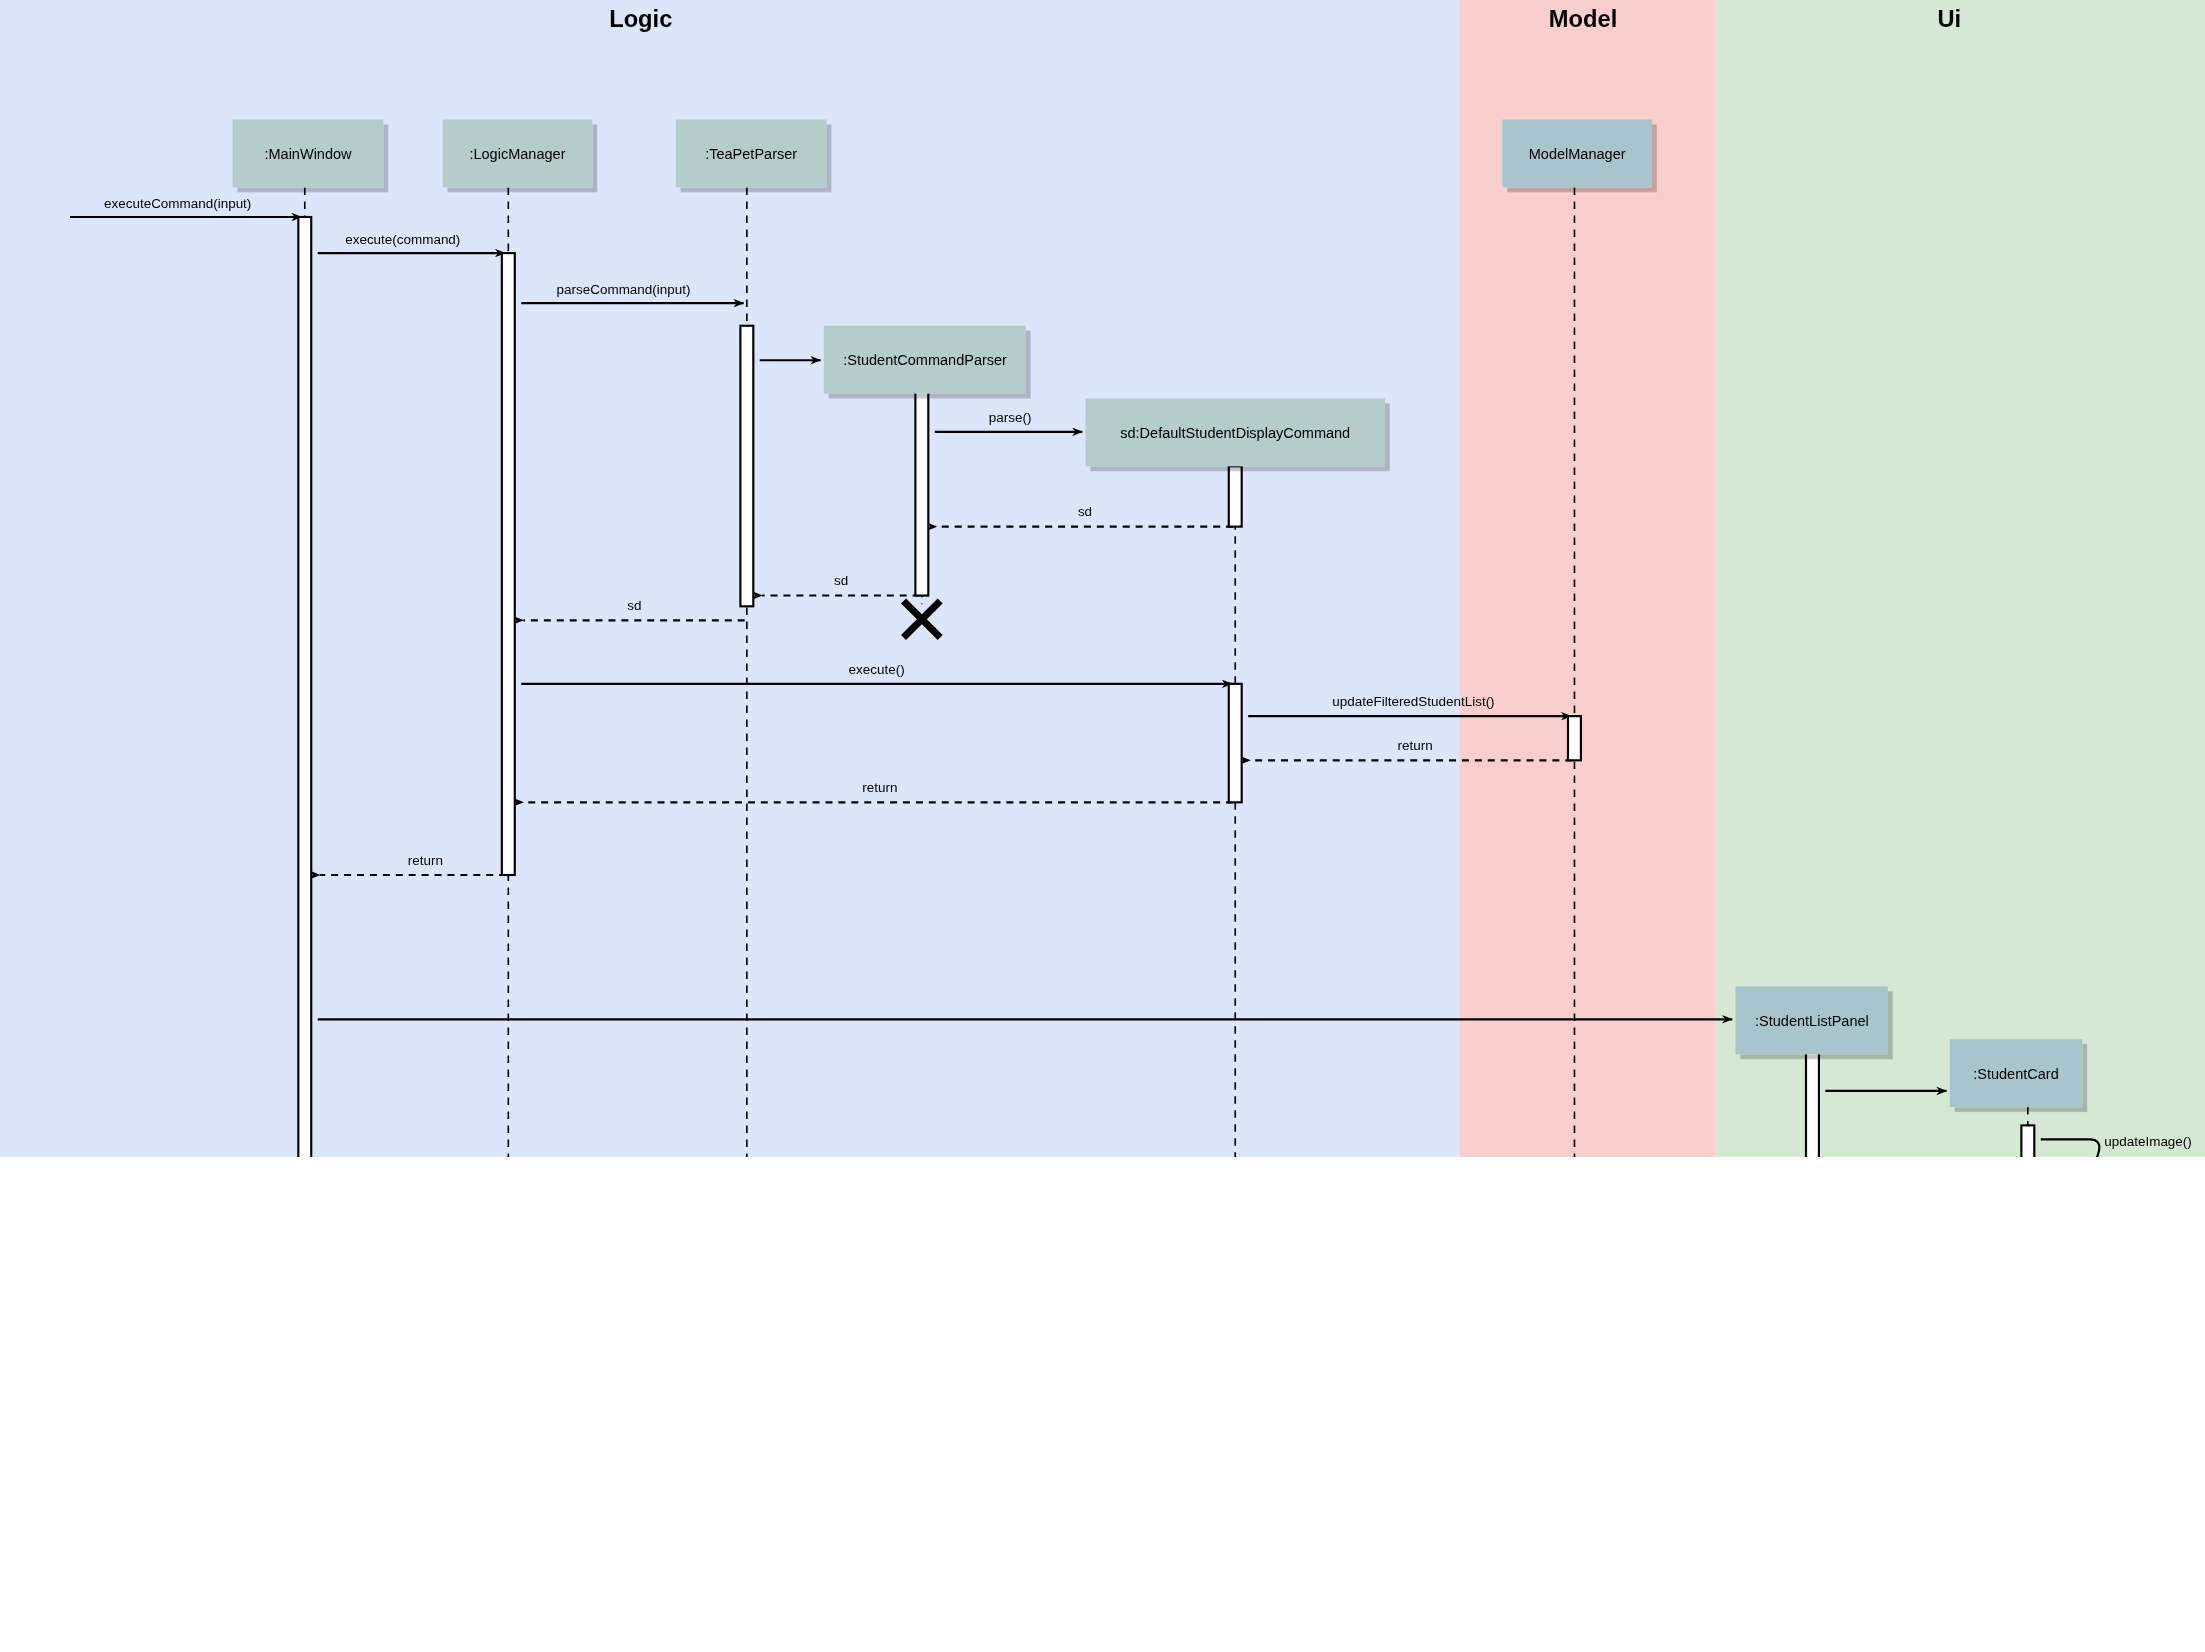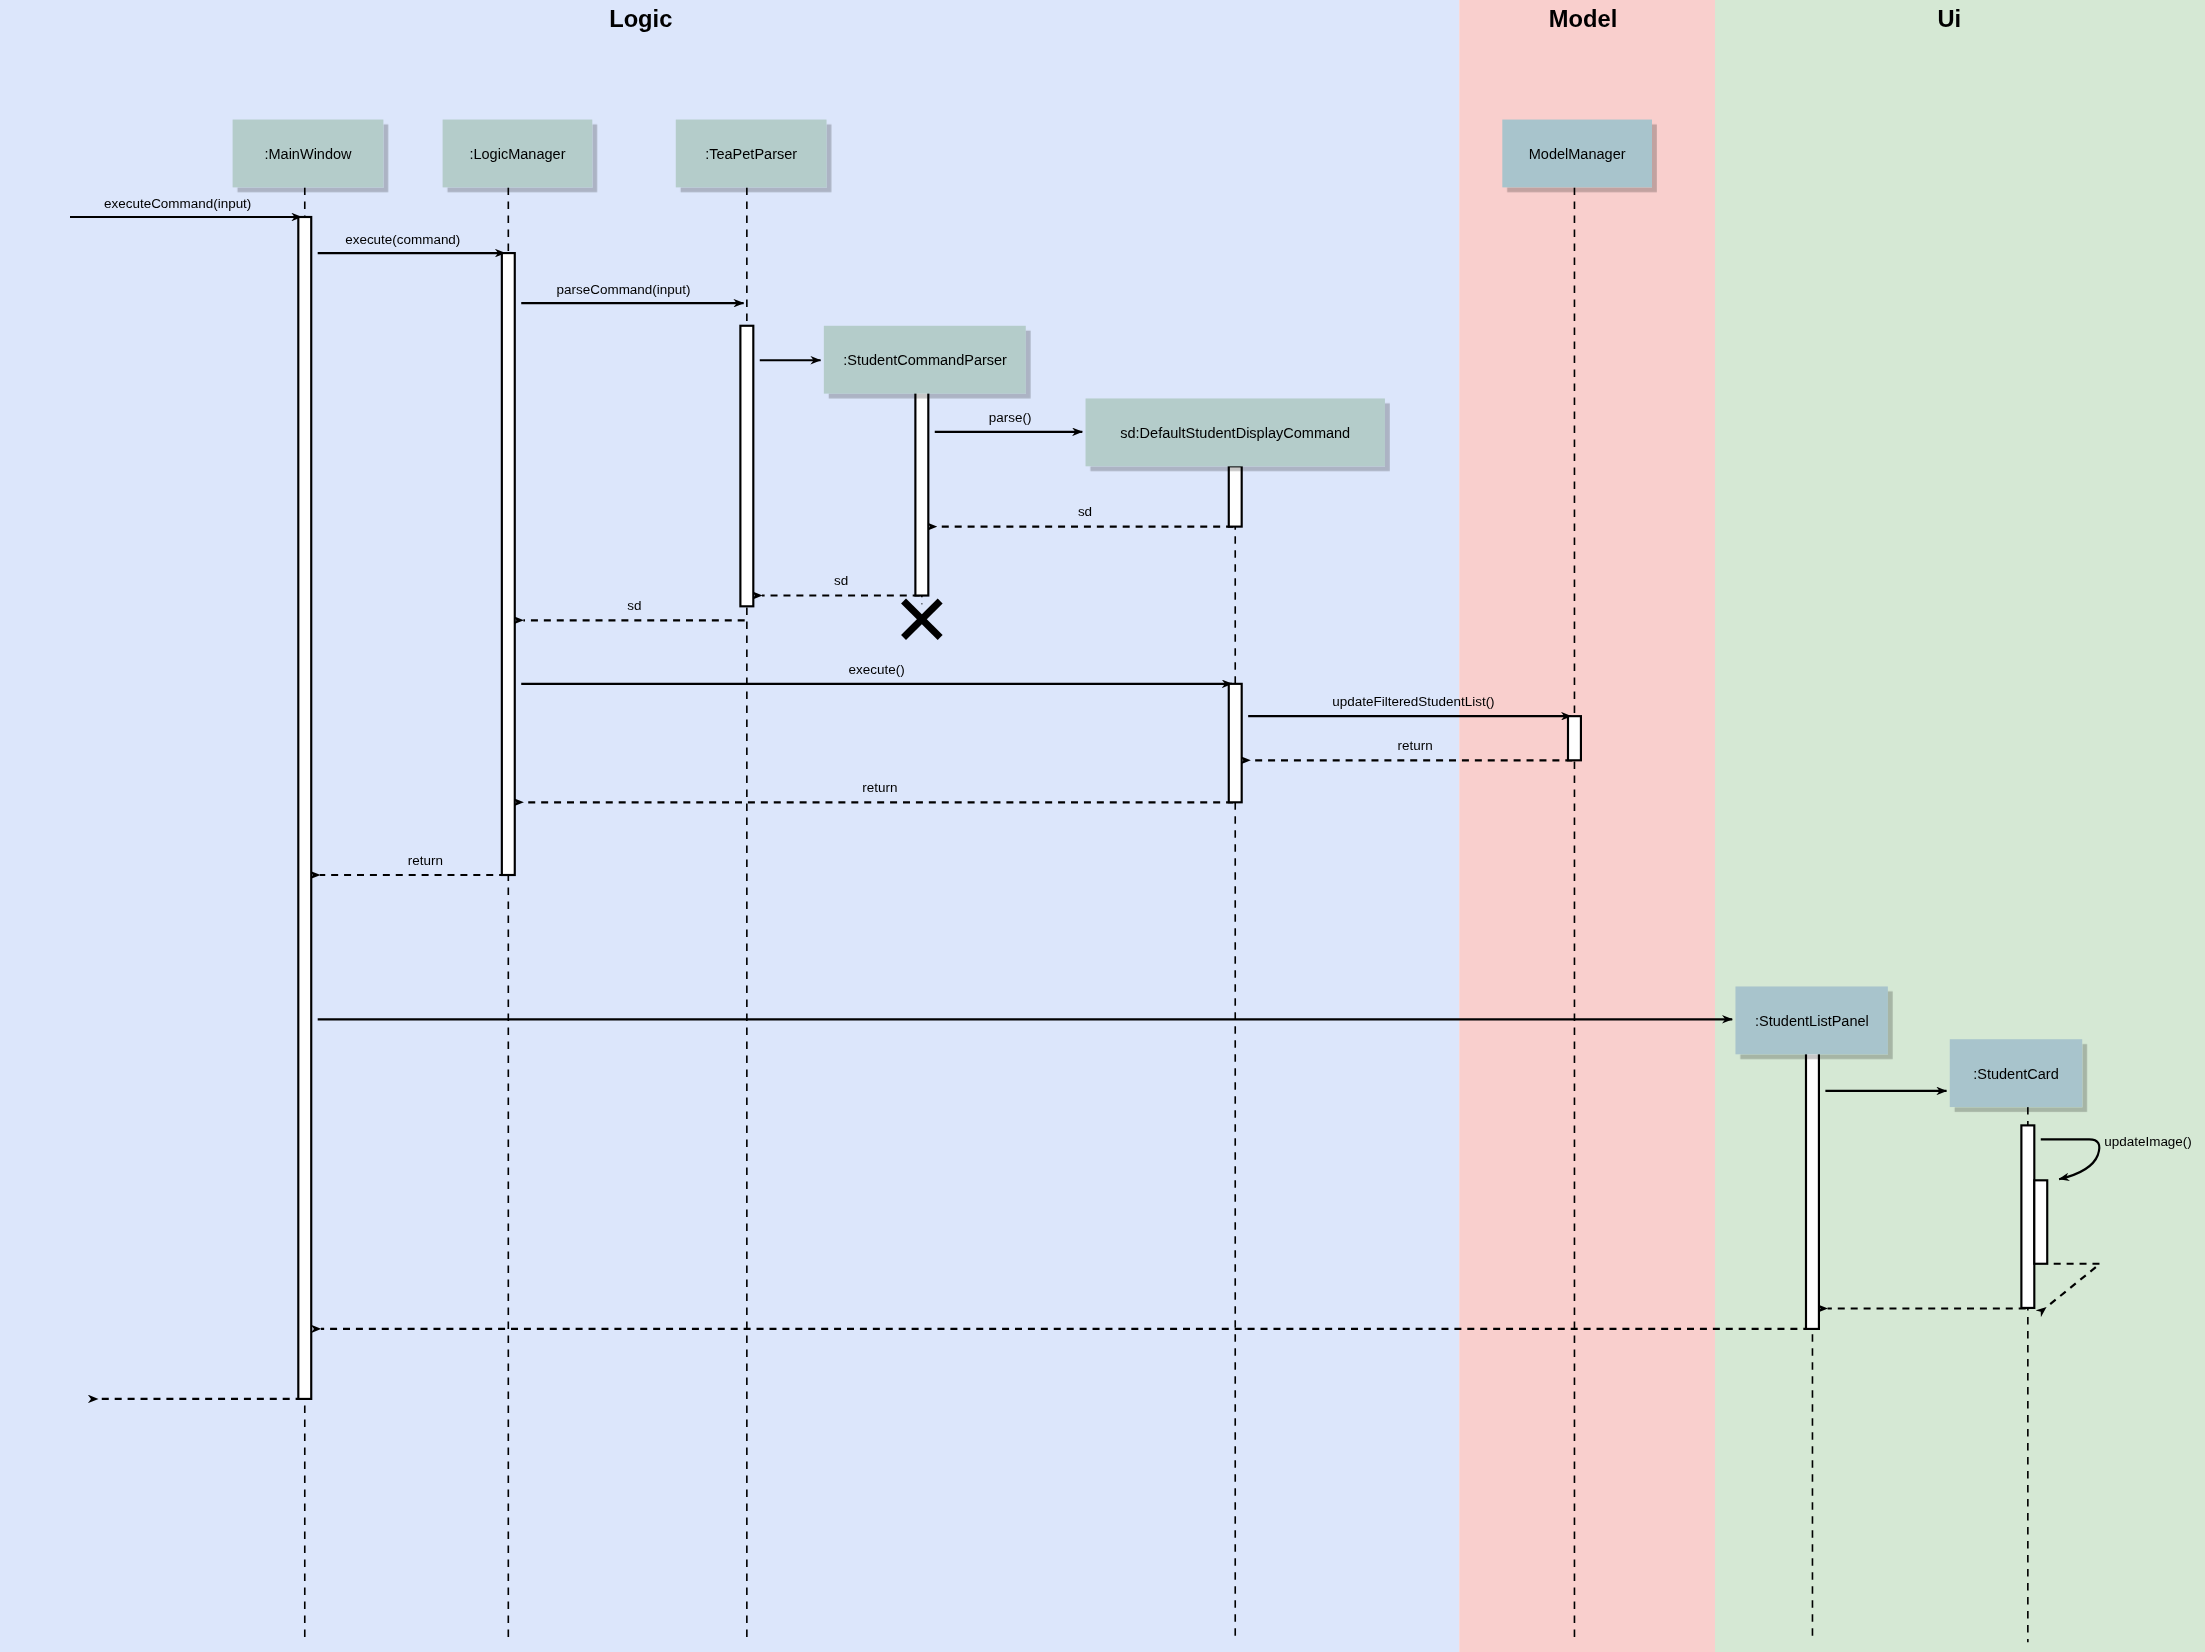--- a/index.html
+++ b/index.html
@@ -1,16 +1,16 @@
 <!DOCTYPE html>
 <html style="font-size:8.6px"><head>
 <meta charset="utf-8">
 <style>
   html,body{margin:0;padding:0;background:#ffffff;}
-  #stage{position:relative;width:2205px;height:1652px;overflow:hidden;
+  #stage{position:relative;width:2205px;height:1157px;overflow:hidden;
          font-family:"Liberation Sans", sans-serif;}
   svg{position:absolute;top:0;left:0;width:2205px;height:1652px;}
   .pkg-label{font-size:44px;font-weight:bold;fill:#000;text-anchor:middle;
              font-family:"Liberation Sans", sans-serif;}
   .obj-label{font-size:27px;fill:#000;text-anchor:middle;dominant-baseline:middle;
              font-family:"Liberation Sans", sans-serif;}
   .msg-label{font-size:25px;fill:#000;text-anchor:middle;
              font-family:"Liberation Sans", sans-serif;}
   .msg-label.left{text-anchor:start;}
   .lifeline{stroke:#000;stroke-width:3;stroke-dasharray:14 12;fill:none;}

